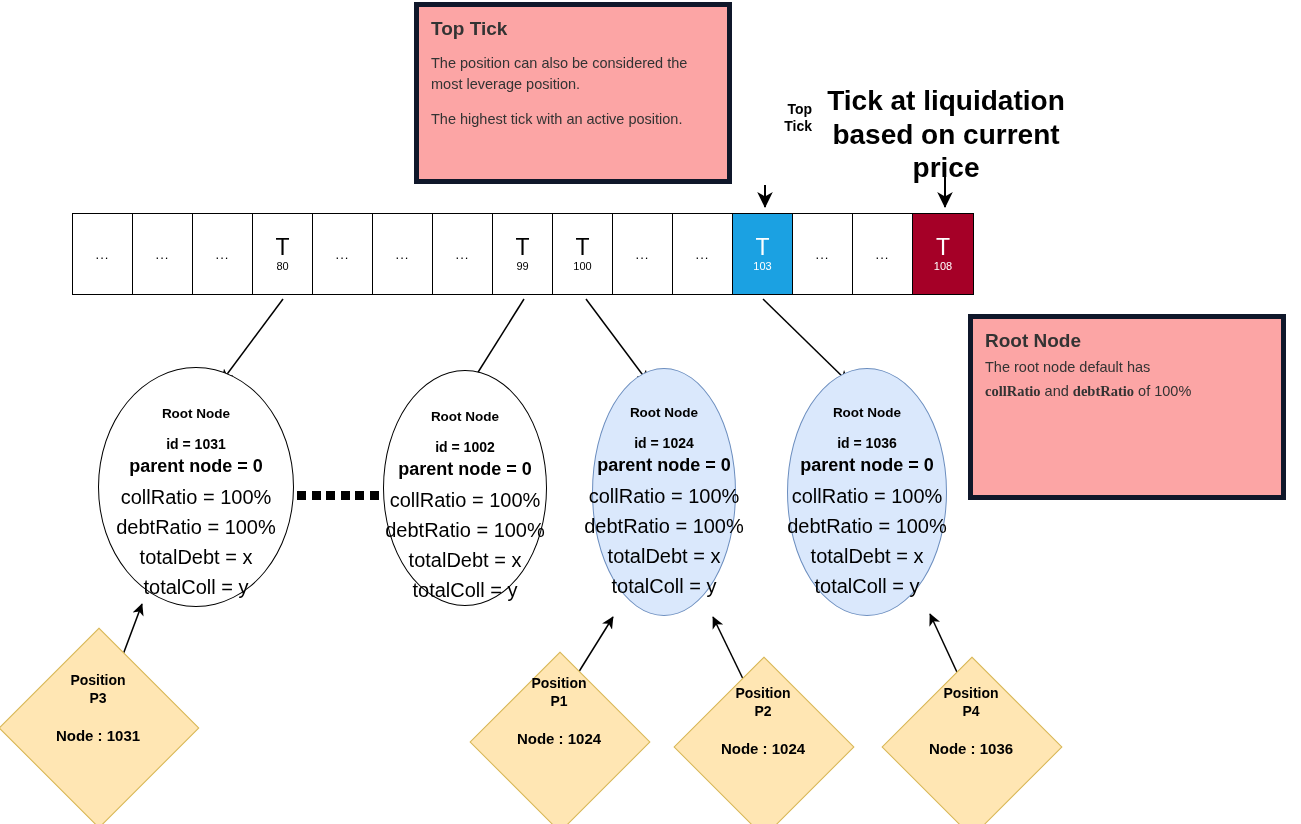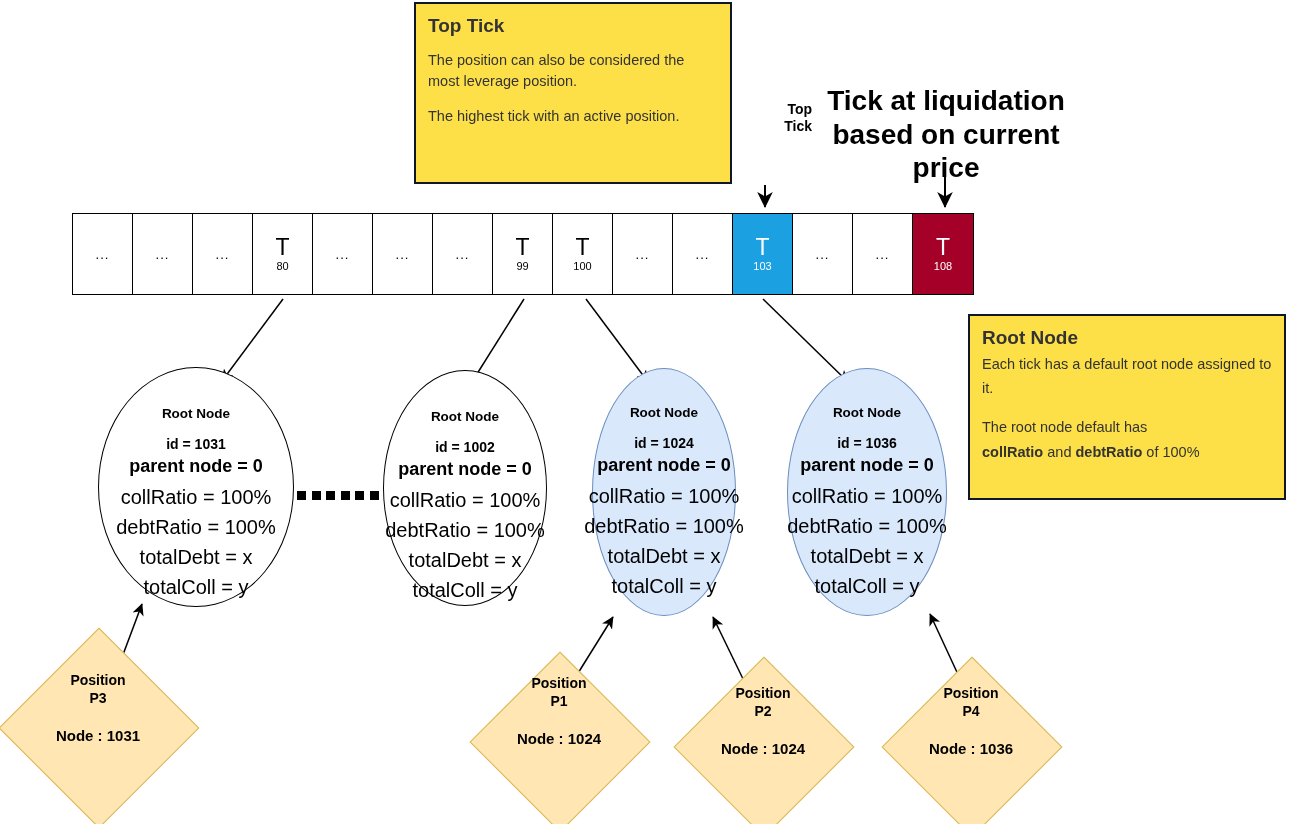--- a/index.html
+++ b/index.html
@@ -12,35 +12,35 @@
     position:relative;
   }
   #stage{position:absolute;left:0;top:0;width:1301px;height:824px;}
 
   
   #wires{position:absolute;left:0;top:0;width:1301px;height:824px;pointer-events:none;}
 
   
   .note{
     position:absolute;
-    background:#fde047;
-    border:2px solid #0f172a;
+    background:#fca5a5;
+    border:5px solid #0f172a;
     box-sizing:border-box;
     padding:10px 12px;
   }
   .note-title{
     font-size:19px;font-weight:bold;color:#333333;
     line-height:1.25;margin:0 0 12px 0;
   }
   .note-title.tight{margin-bottom:2px;}
   .note-p{
     font-size:14.5px;color:#333333;line-height:1.45;margin:0 0 14px 0;
   }
   .note-p:last-child{margin-bottom:0;}
-  .note-p b{font-weight:bold;}
+  .note-p b{font-weight:bold;font-family:Liberation Serif, serif;}
 
   #note-top-tick{left:414px;top:2px;width:318px;height:182px;}
   #note-root-node{left:968px;top:314px;width:318px;height:186px;}
   #note-root-node .note-p{line-height:1.7;}
 
   
   .barlabel{
     position:absolute;
     font-weight:bold;
     color:#000;
@@ -162,21 +162,20 @@
   </svg>
 
   <div class="note" id="note-top-tick">
     <div class="note-title">Top Tick</div>
     <p class="note-p">The position can also be considered the most leverage position.</p>
     <p class="note-p">The highest tick with an active position.</p>
   </div>
 
   <div class="note" id="note-root-node">
     <div class="note-title tight">Root Node</div>
-    <p class="note-p">Each tick has a default root node assigned to it.</p>
     <p class="note-p">
       <span>The root node default has</span><br>
       <b>collRatio</b><span> and </span><b>debtRatio</b><span> of 100%</span>
     </p>
   </div>
 
   <div class="barlabel" id="label-top-tick">Top<br>Tick</div>
   <div class="barlabel" id="label-liq">Tick at liquidation based on current price</div>
 
   <div id="tickbar">

